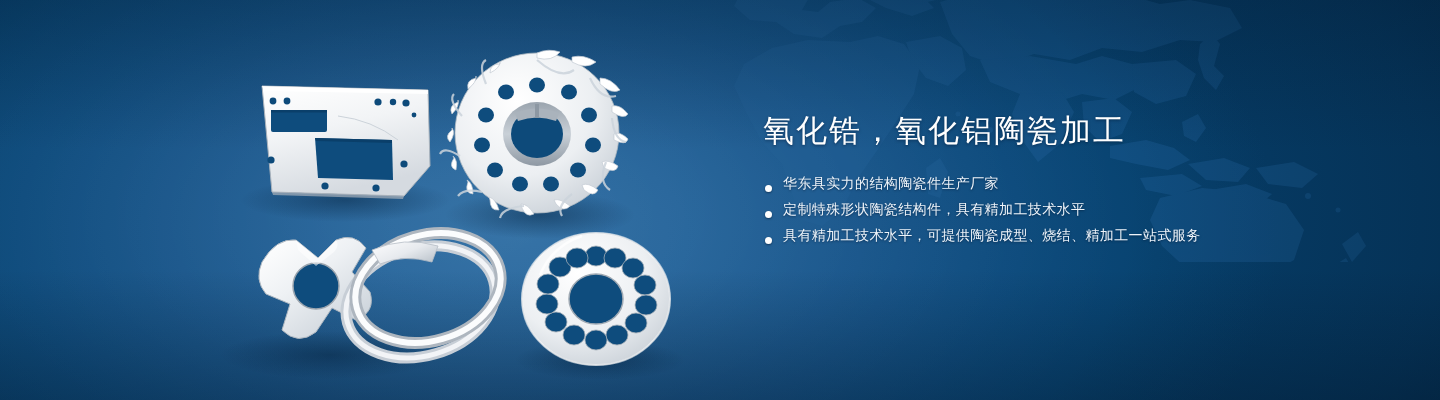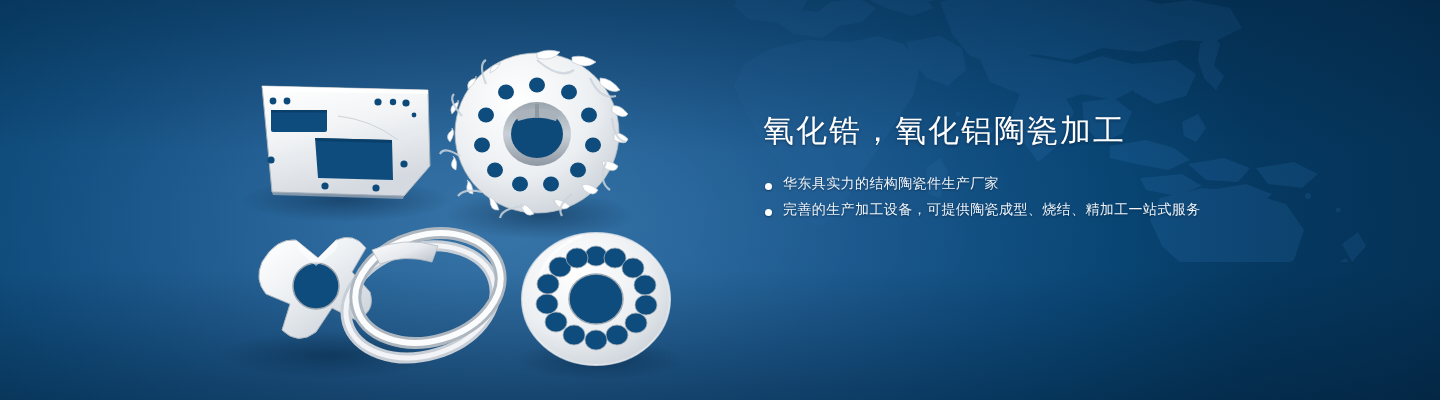--- a/index.html
+++ b/index.html
@@ -56,21 +56,21 @@
     font-size:31px;
     line-height:1.25;
     letter-spacing:2px;
     font-weight:500;
     margin:0 0 24px 0;
     text-shadow:0 1px 3px rgba(0,20,45,0.55);
     white-space:nowrap;
   }
   .bullets{list-style:none;margin:0;padding:0;}
   .bullet{
-    display:flex;align-items:center;
+    display:flex;align-items:flex-end;
     margin-bottom:9px;
     white-space:nowrap;
   }
   .bullet:last-child{margin-bottom:0;}
   .dot{
     flex:0 0 auto;
     width:7px;height:7px;border-radius:50%;
     background:#ffffff;
     margin:6px 11px 0 2px;
     box-shadow:0 1px 2px rgba(0,18,40,0.5);
@@ -318,18 +318,22 @@
   <div class="copy">
     <h1 class="headline">氧化锆，氧化铝陶瓷加工</h1>
 
     <ul class="bullets">
       <li class="bullet">
         <span class="dot"></span>
         <span class="btext">华东具实力的结构陶瓷件生产厂家</span>
       </li>
       <li class="bullet">
         <span class="dot"></span>
-        <span class="btext">完善的生产加工设备，可提供陶瓷成型、烧结、精加工一站式服务</span>
+        <span class="btext">定制特殊形状陶瓷结构件，具有精加工技术水平</span>
+      </li>
+      <li class="bullet">
+        <span class="dot"></span>
+        <span class="btext">具有精加工技术水平，可提供陶瓷成型、烧结、精加工一站式服务</span>
       </li>
     </ul>
   </div>
 
 </div>
 
 </body></html>

